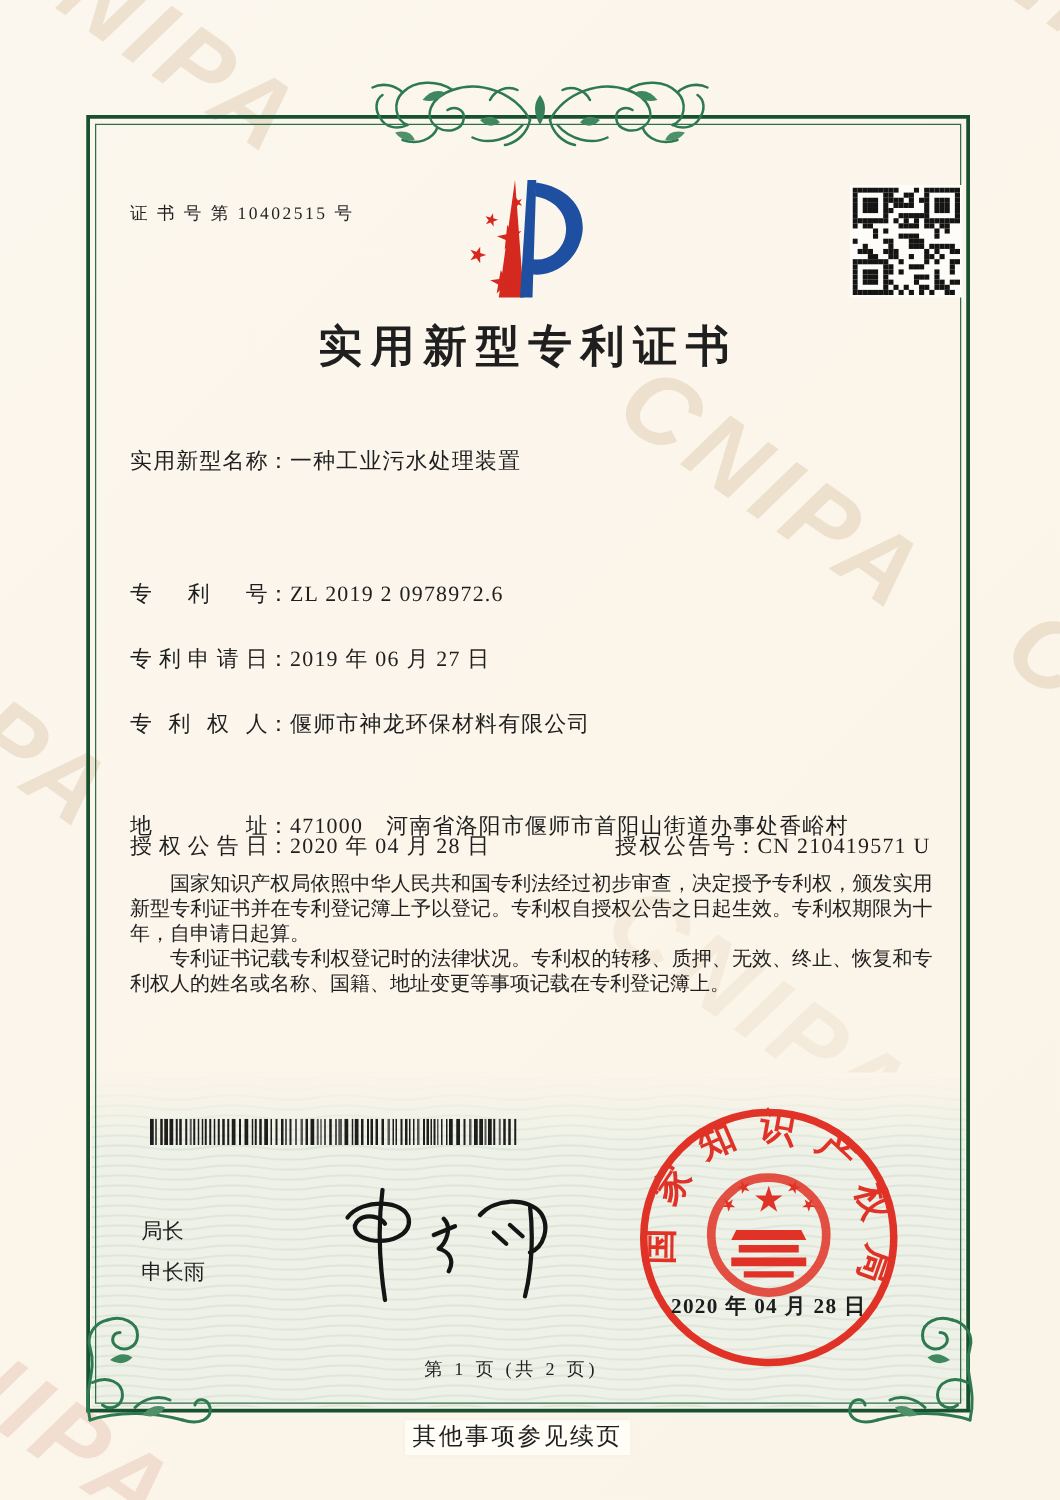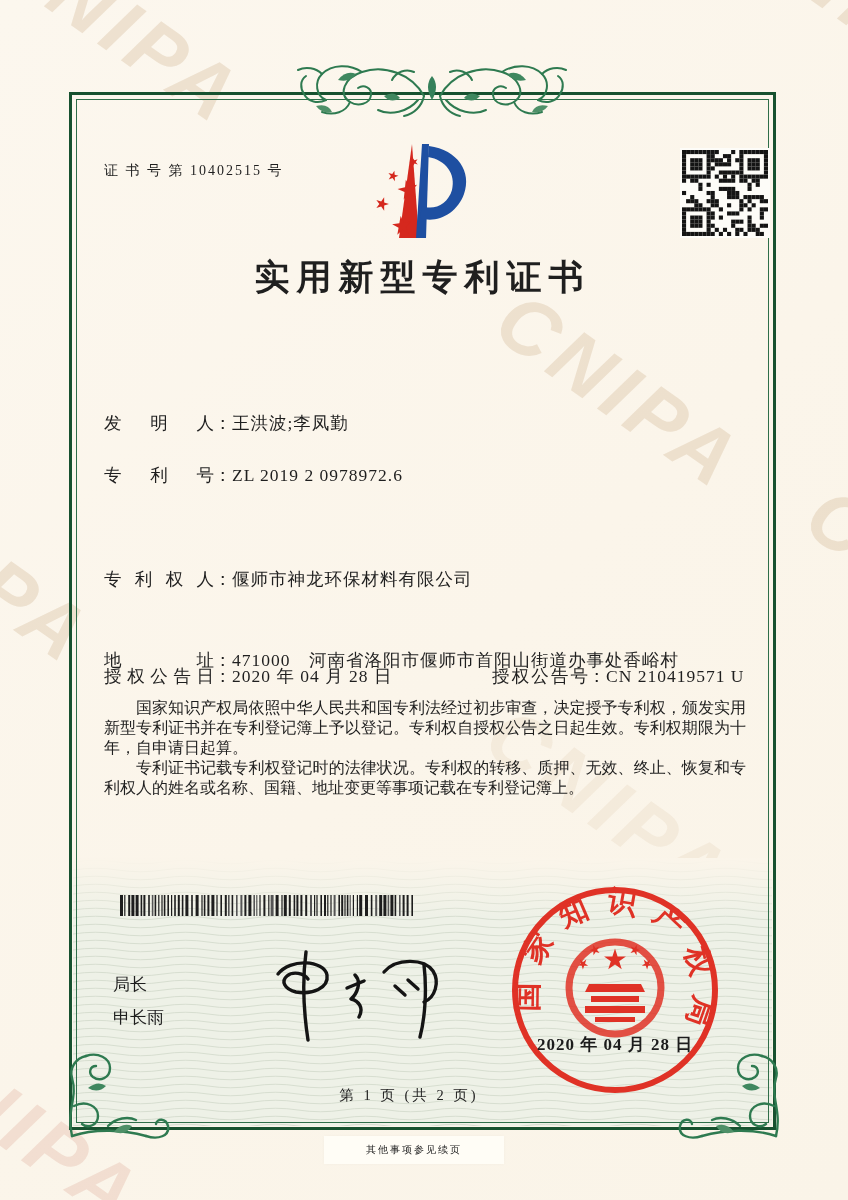--- a/index.html
+++ b/index.html
@@ -37,21 +37,21 @@
   .barcode{position:absolute;left:120px;top:895px;}
   .signer{position:absolute;left:113px;top:968px;font-size:17px;line-height:33px;}
   .signature{position:absolute;left:228px;top:942px;}
   .seal{position:absolute;left:505px;top:880px;}
   .seal-date{position:absolute;left:505px;top:1033px;width:220px;text-align:center;
       font-size:17px;font-weight:bold;letter-spacing:1px;color:#1c1c1c;}
   .pagefoot{position:absolute;left:69px;top:1086px;width:680px;text-align:center;
       font-size:14.5px;letter-spacing:3px;}
   .contnote{position:absolute;left:324px;top:1136px;width:180px;height:28px;
       background:#fffdf6;box-shadow:0 0 4px rgba(0,0,0,0.03);
-      text-align:center;line-height:28px;font-size:10px;letter-spacing:2px;}
+      text-align:center;line-height:28px;font-size:19px;letter-spacing:2px;}
   .orn{position:absolute;}
   svg{display:block;}
 </style>
 </head>
 <body>
 
 <div id="page">
 
   <span class="wm" style="left:-20px;top:-20px;">CNIPA</span>
   <span class="wm" style="left:720px;top:-45px;">CNIPA</span>
@@ -357,25 +357,28 @@
         <rect x="11" y="20" width="1" height="1"></rect>
         <rect x="13" y="20" width="1" height="1"></rect>
         <rect x="15" y="20" width="1" height="1"></rect>
         <rect x="18" y="20" width="1" height="1"></rect>
         <rect x="19" y="20" width="1" height="1"></rect>
       </g>
     </svg>
 
   <div class="title">实用新型专利证书</div>
 
-  <div class="field" style="top:411px;">
-    <span class="flabel">发明人</span><span class="colon">：</span><span class="fvalue">王洪波;李凤勤</span>
+  <div class="field" style="top:356px;">
+    <span class="flabel">实用新型名称</span><span class="colon">：</span><span class="fvalue">一种工业污水处理装置</span>
   </div>
   <div class="field" style="top:463px;">
     <span class="flabel">专利号</span><span class="colon">：</span><span class="fvalue">ZL 2019 2 0978972.6</span>
+  </div>
+  <div class="field" style="top:515px;">
+    <span class="flabel">专利申请日</span><span class="colon">：</span><span class="fvalue">2019 年 06 月 27 日</span>
   </div>
   <div class="field" style="top:567px;">
     <span class="flabel">专利权人</span><span class="colon">：</span><span class="fvalue">偃师市神龙环保材料有限公司</span>
   </div>
   <div class="field" style="top:620px;margin-top:28px;">
     <span class="flabel">地址</span><span class="colon">：</span><span class="fvalue">471000　河南省洛阳市偃师市首阳山街道办事处香峪村</span>
   </div>
   <div class="field" style="top:664px;width:642px;">
     <span class="flabel">授权公告日</span><span class="colon">：</span><span class="fvalue">2020 年 04 月 28 日</span>
     <span class="grant2">

